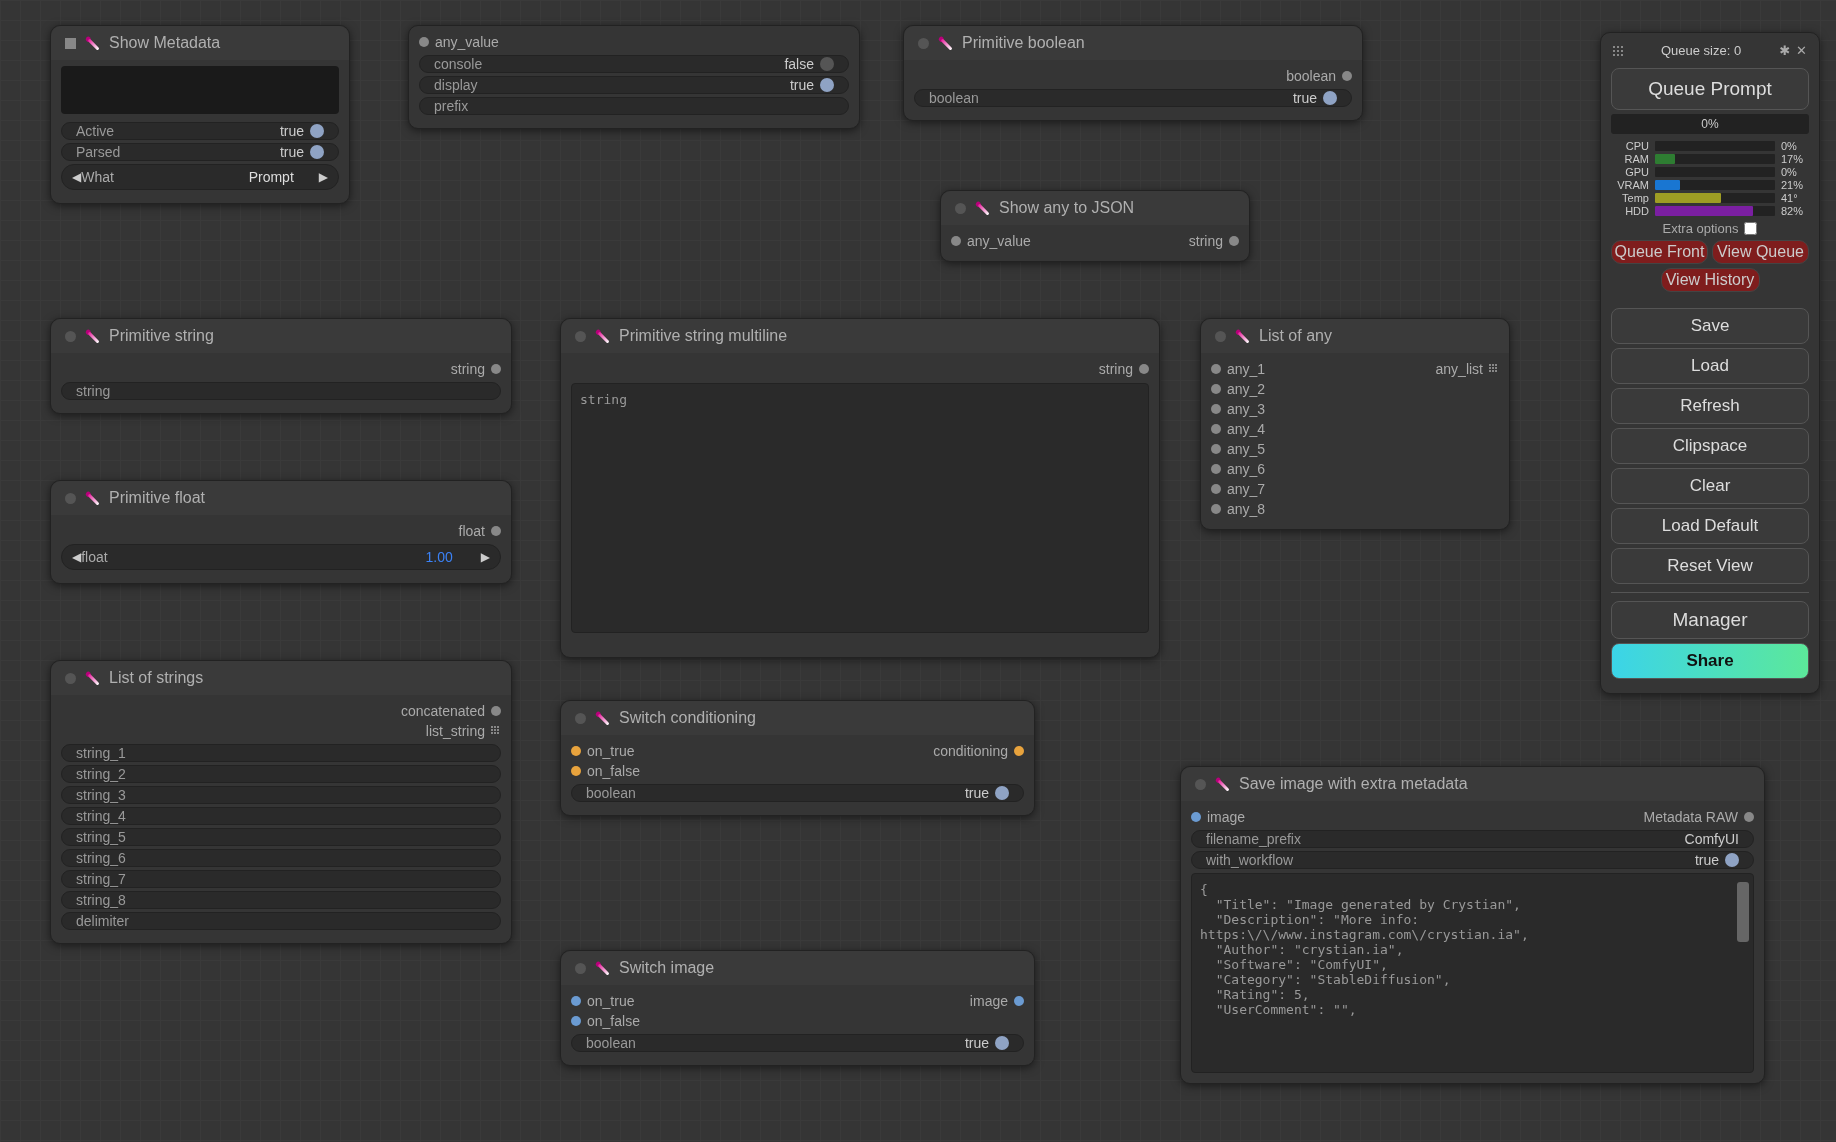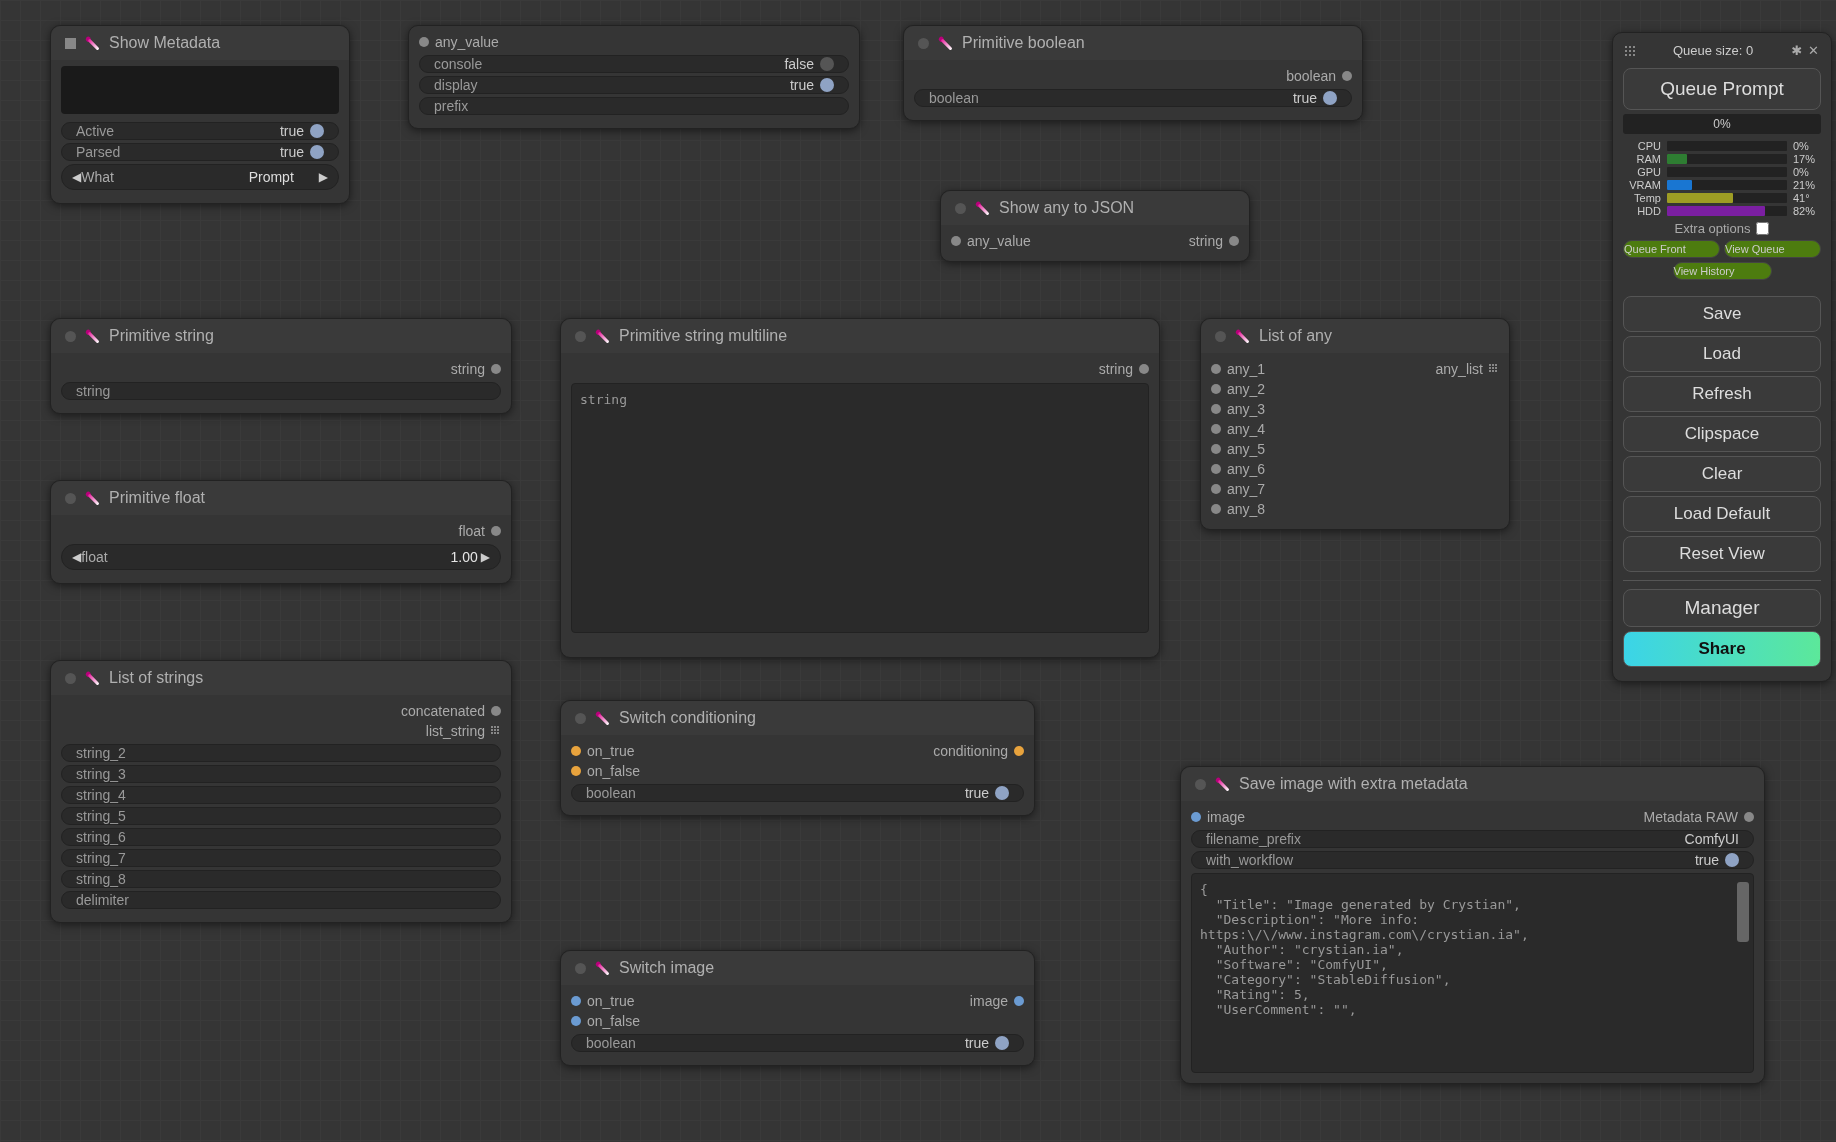--- a/index.html
+++ b/index.html
@@ -22,39 +22,39 @@
 .port.grid{background:none;display:grid;grid-template-columns:repeat(3,2px);grid-template-rows:repeat(3,2px);gap:1px}
 .port.grid span{background:#888;width:2px;height:2px}
 .pill{display:flex;align-items:center;justify-content:space-between;background:#2a2a2a;border:1px solid #222;border-radius:14px;padding:0 14px;margin:3px 0;font-size:14px;color:#999}
 .pill .val{color:#ccc}
 .toggle{width:14px;height:14px;border-radius:50%;background:#8fa3c4;margin-left:6px}
 .toggle.off{background:#555}
 .arrow-pill{display:flex;align-items:center;justify-content:space-between;background:#2a2a2a;border:1px solid #222;border-radius:14px;padding:4px 10px;margin:3px 0}
 .arrow{color:#ccc;cursor:pointer;font-size:12px}
 .textarea{background:#2a2a2a;border:1px solid #222;border-radius:4px;padding:8px;font-family:monospace;font-size:13px;color:#999;min-height:200px;margin-top:4px;overflow-y:auto}
 .dark-box{background:#1a1a1a;border-radius:4px;height:48px;margin-bottom:8px}
-.sidebar{position:absolute;right:4px;top:32px;width:220px;background:#353535;border:1px solid #222;border-radius:10px;padding:10px;box-shadow:0 2px 8px rgba(0,0,0,.5)}
+.sidebar{position:absolute;right:16px;top:32px;width:220px;background:#353535;border:1px solid #222;border-radius:10px;padding:10px;box-shadow:0 2px 8px rgba(0,0,0,.5)}
 .sb-top{display:flex;align-items:center;justify-content:space-between;font-size:13px;color:#ccc;padding:0 2px 6px}
 .sb-top .icons{display:flex;gap:6px;align-items:center}
 .gear,.close-x{cursor:pointer;color:#aaa;font-size:13px}
 .drag-dots{display:grid;grid-template-columns:repeat(3,2px);grid-template-rows:repeat(3,2px);gap:2px}
 .drag-dots span{background:#888;width:2px;height:2px}
 .sb-btn{display:block;width:100%;background:#3a3a3a;border:1px solid #555;color:#ddd;border-radius:8px;padding:7px 0;margin:4px 0;text-align:center;font-size:17px;cursor:pointer}
 .sb-btn.big{font-size:19px;padding:9px 0}
 .sb-btn.share{background:linear-gradient(90deg,#3bd4e8,#5ce89a);color:#111;font-weight:bold}
 .sb-btn.manager{font-size:19px}
 .progress{background:#222;border-radius:3px;padding:3px 0;text-align:center;font-size:12px;color:#ccc;margin:4px 0 6px}
 .stat-row{display:flex;align-items:center;font-size:11px;color:#ccc;margin:1px 0}
 .stat-label{width:44px;text-align:right;padding-right:6px}
 .stat-bar{flex:1;height:10px;background:#222;position:relative;border-radius:1px}
 .stat-fill{position:absolute;left:0;top:0;bottom:0;border-radius:1px}
 .stat-val{width:34px;padding-left:6px;font-size:11px}
 .extra{display:flex;justify-content:center;align-items:center;gap:6px;font-size:13px;margin:4px 0}
 .mini-btns{display:flex;gap:4px;margin:4px 0}
-.mini-btn{flex:1;background:#4d7c0f;border:1px solid #444;border-radius:10px;padding:2px 0;font-size:11px;color:#ccc;cursor:pointer}
+.mini-btn{flex:1;background:#7f1d1d;border:1px solid #444;border-radius:10px;padding:2px 0;text-align:center;font-size:16px;color:#ccc;cursor:pointer}
 .hr{border:none;border-top:1px solid #555;margin:8px 0}
 .scroll-thumb{position:absolute;right:4px;top:8px;width:12px;height:60px;background:#666;border-radius:3px}
 </style>
 </head>
 <body>
 
 <div class="node" style="left:50px;top:25px;width:300px">
   <div class="node-header">
     <span class="sq"></span>
     <span class="wand"></span>
@@ -184,21 +184,21 @@
   <div class="node-body">
     <div class="io-row">
         <div class="io-right">
           <span>float</span>
           <span class="port grey"></span>
         </div>
       </div>
     <div class="arrow-pill">
         <span class="arrow">◀</span>
         <span>float</span>
-        <span style="margin-left:auto;margin-right:3px;color:#e5e5e5">1.00</span>
+        <span style="margin-left:auto;margin-right:28px;color:#3b82f6">1.00</span>
         <span class="arrow">▶</span>
       </div>
   </div>
 </div>
 
 <div class="node" style="left:560px;top:318px;width:600px;height:340px">
   <div class="node-header">
     <span class="dot"></span>
     <span class="wand"></span>
     <span>Primitive string multiline</span>
@@ -307,20 +307,23 @@
             <span></span>
             <span></span>
             <span></span>
             <span></span>
             <span></span>
             <span></span>
             <span></span>
             <span></span>
           </span>
         </div>
+      </div>
+  <div class="pill">
+        <span>string_1</span>
       </div>
       <div class="pill">
         <span>string_2</span>
       </div>
       <div class="pill">
         <span>string_3</span>
       </div>
       <div class="pill">
         <span>string_4</span>
       </div>

